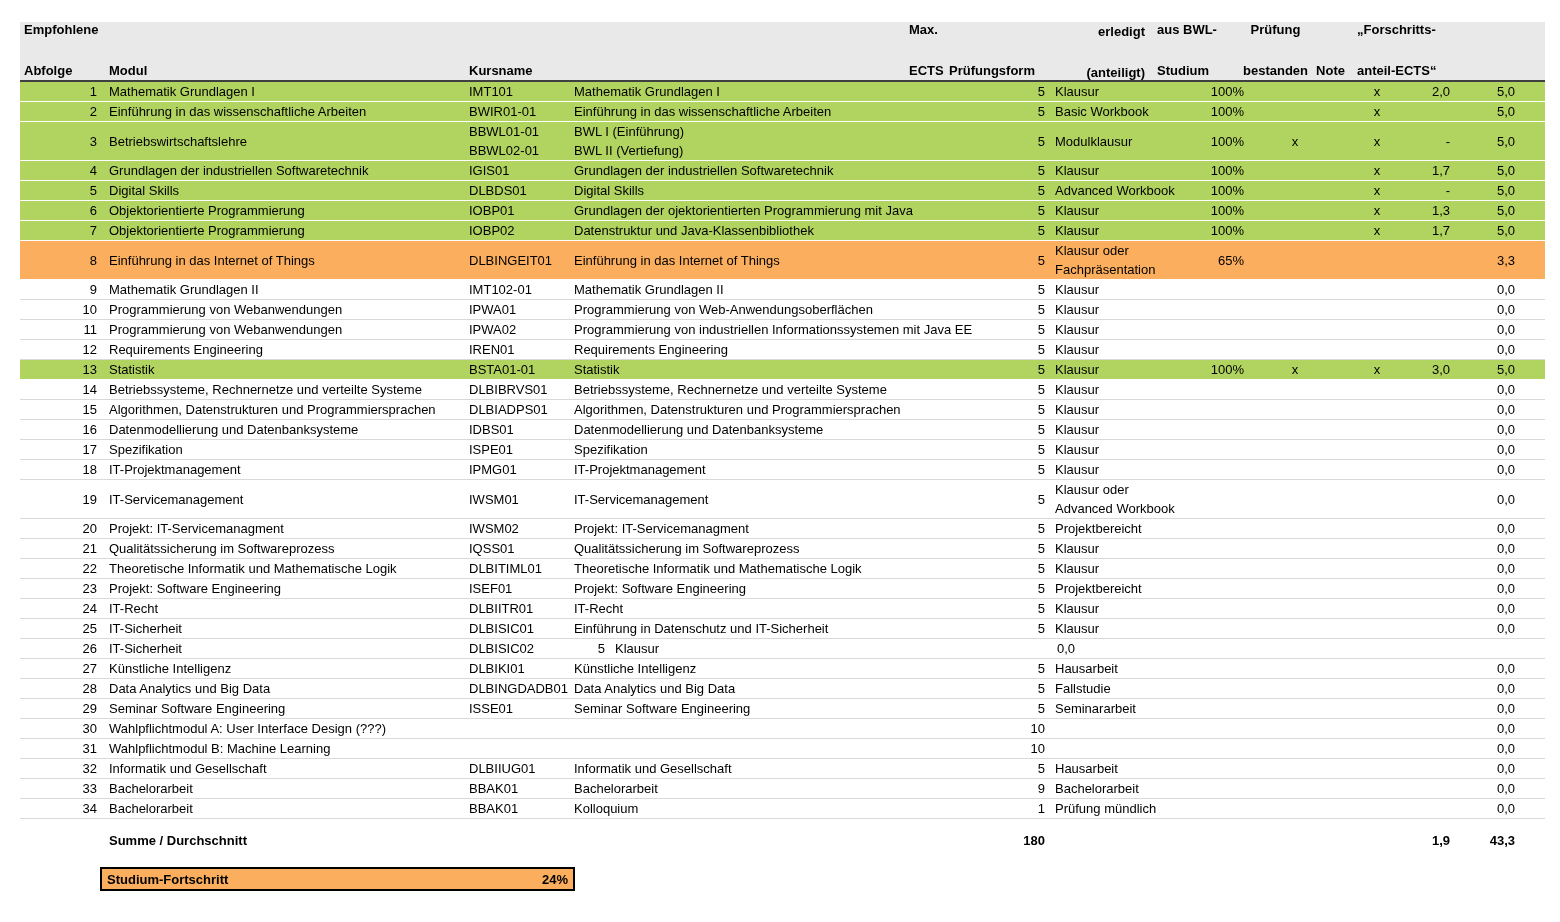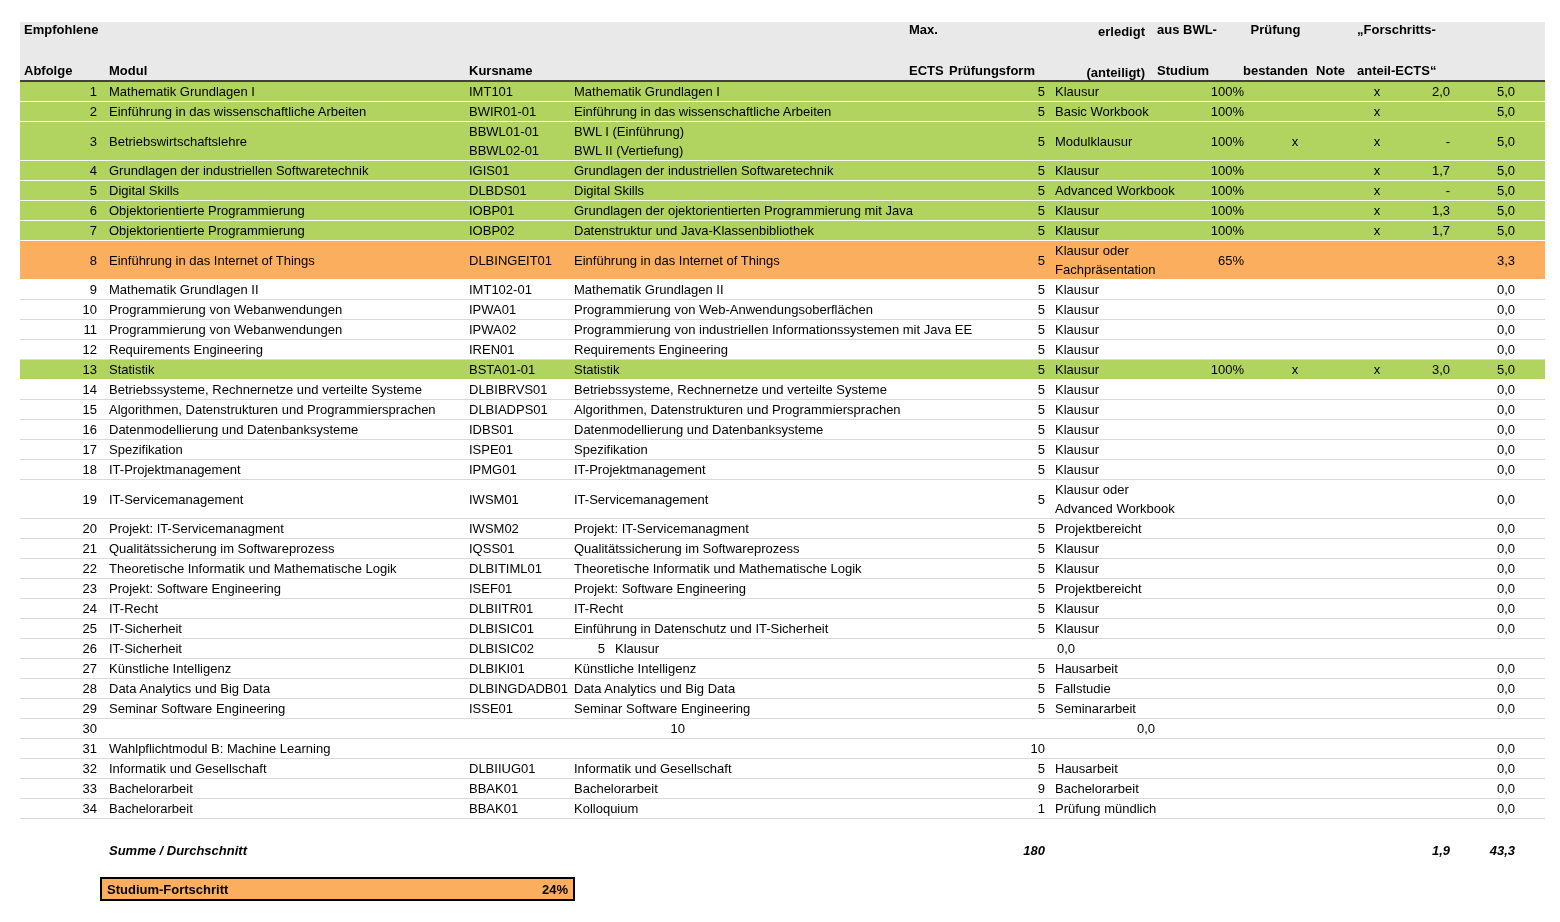--- a/index.html
+++ b/index.html
@@ -51,21 +51,21 @@
   .c-name{padding-left:4px;}
   .c-ects{justify-content:flex-end;padding-right:5px;}
   .c-form{padding-left:5px;}
   .c-erl{justify-content:flex-end;padding-right:8px;}
   .c-bwl{justify-content:center;}
   .c-best{justify-content:center;}
   .c-note{justify-content:flex-end;padding-right:12px;}
   .c-fort{justify-content:flex-end;padding-right:30px;}
 
   
-  .summary-row{display:flex;margin-top:22px;font-weight:bold;font-style:italic;}
+  .summary-row{display:flex;margin-top:12px;font-weight:bold;}
   .summary-row .cell{border:none;}
 
   
   .progress-box{margin:17px 0 10px 80px;width:475px;height:24px;background:var(--orange);
     border:2px solid #000;display:flex;align-items:center;justify-content:space-between;
     font-weight:bold;padding:0 5px;}
 </style>
 </head>
 <body>
 
@@ -830,20 +830,21 @@
             </div>
           </div>
           <div class="cell c-erl"></div>
           <div class="cell c-bwl"></div>
           <div class="cell c-best"></div>
           <div class="cell c-note"></div>
           <div class="cell c-fort">0,0</div>
         </div>
         <div class="row">
           <div class="cell c-nr">30</div>
+          <div class="cell c-modul">Wahlpflichtmodul A: User Interface Design (???)</div>
           <div class="cell c-code">
             <div class="stack"></div>
           </div>
           <div class="cell c-name">
             <div class="stack"></div>
           </div>
           <div class="cell c-ects">10</div>
           <div class="cell c-form">
             <div class="stack"></div>
           </div>

